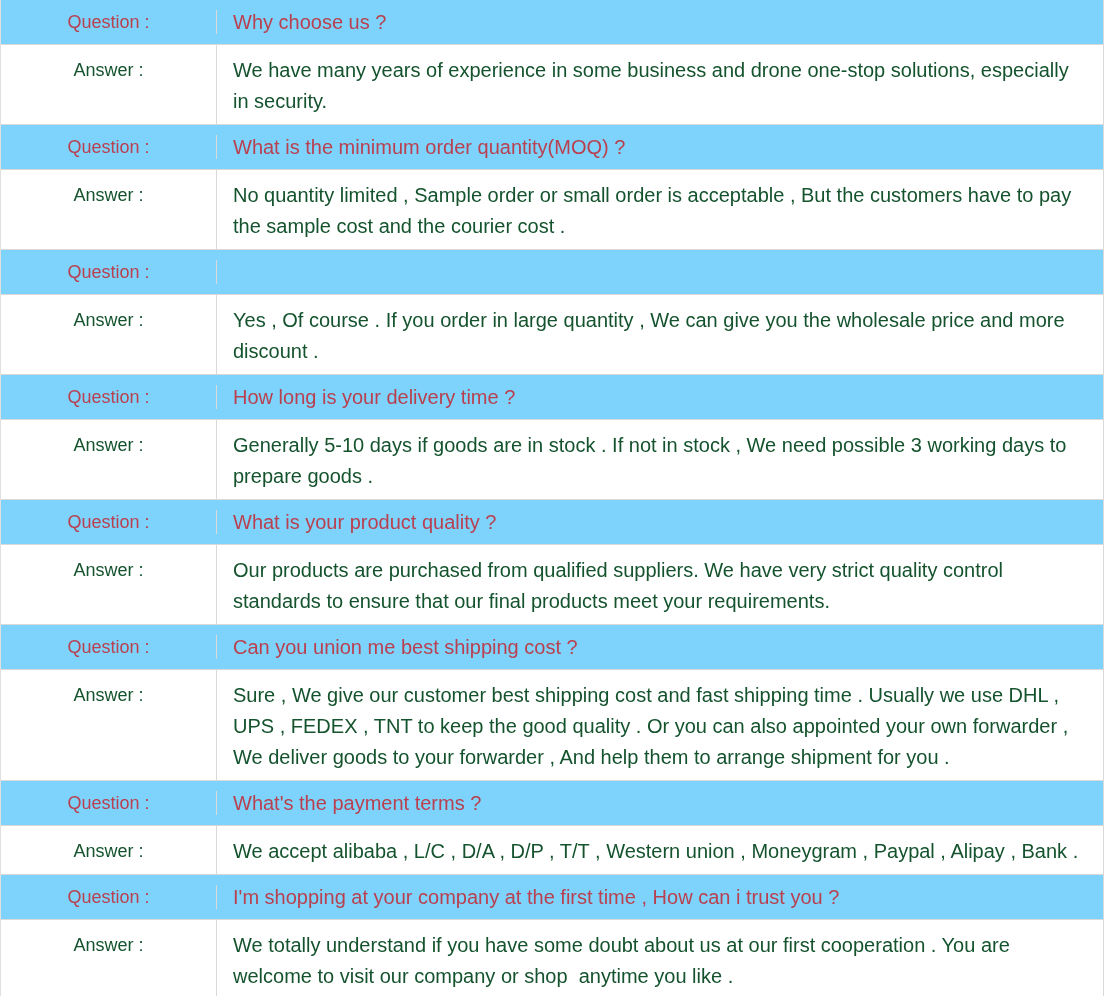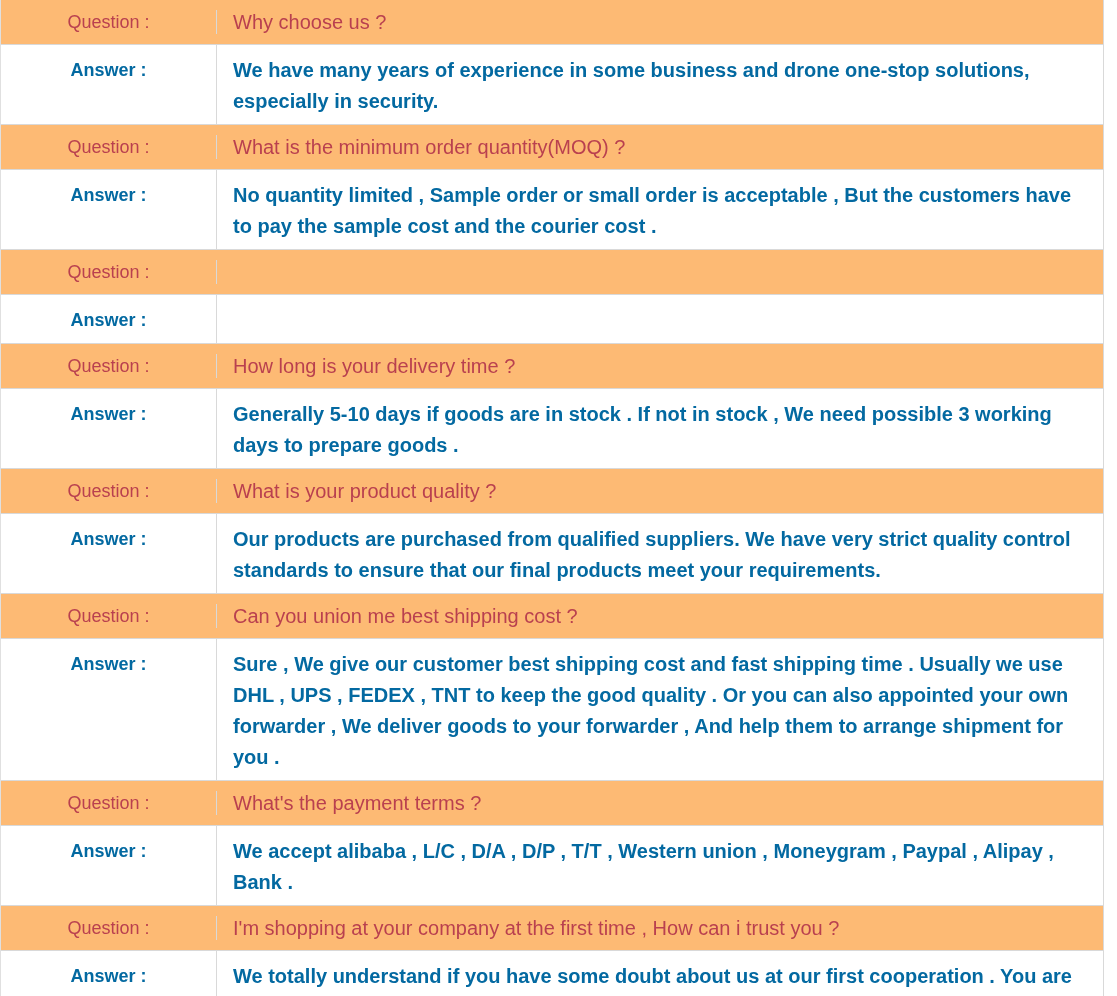--- a/index.html
+++ b/index.html
@@ -31,41 +31,40 @@
     font-size: 18px;
   }
   .content-cell {
     flex: 1 1 auto;
     box-sizing: border-box;
     padding-left: 16px;
     padding-right: 20px;
     font-size: 20px;
   }
   .question-row {
-    background: #fdba74;
+    background: #7dd3fc;
     min-height: 45px;
     align-items: center;
   }
   .question-row .label-cell,
   .question-row .content-cell {
     color: #b9404f;
   }
   .question-row .label-cell { line-height: 24px; }
   .question-row .content-cell { line-height: 24px; }
   .answer-row {
     background: #ffffff;
     align-items: stretch;
   }
   .answer-row .label-cell,
   .answer-row .content-cell {
-    color: #0369a1;
+    color: #14532d;
     line-height: 31px;
     padding-top: 10px;
     padding-bottom: 7px;
-    font-weight: bold;
   }
   .answer-row .content-cell {
     white-space: pre-wrap;
   }
 </style>
 </head>
 <body>
 
 <div class="faq-table">
 
@@ -85,20 +84,21 @@
   <div class="row answer-row">
     <div class="label-cell">Answer :</div>
     <div class="content-cell">No quantity limited , Sample order or small order is acceptable , But the customers have to pay the sample cost and the courier cost .</div>
   </div>
 
   <div class="row question-row">
     <div class="label-cell">Question :</div>
   </div>
   <div class="row answer-row">
     <div class="label-cell">Answer :</div>
+    <div class="content-cell">Yes , Of course . If you order in large quantity , We can give you the wholesale price and more discount .</div>
   </div>
 
   <div class="row question-row">
     <div class="label-cell">Question :</div>
     <div class="content-cell">How long is your delivery time ?</div>
   </div>
   <div class="row answer-row">
     <div class="label-cell">Answer :</div>
     <div class="content-cell">Generally 5-10 days if goods are in stock . If not in stock , We need possible 3 working days to prepare goods .</div>
   </div>

